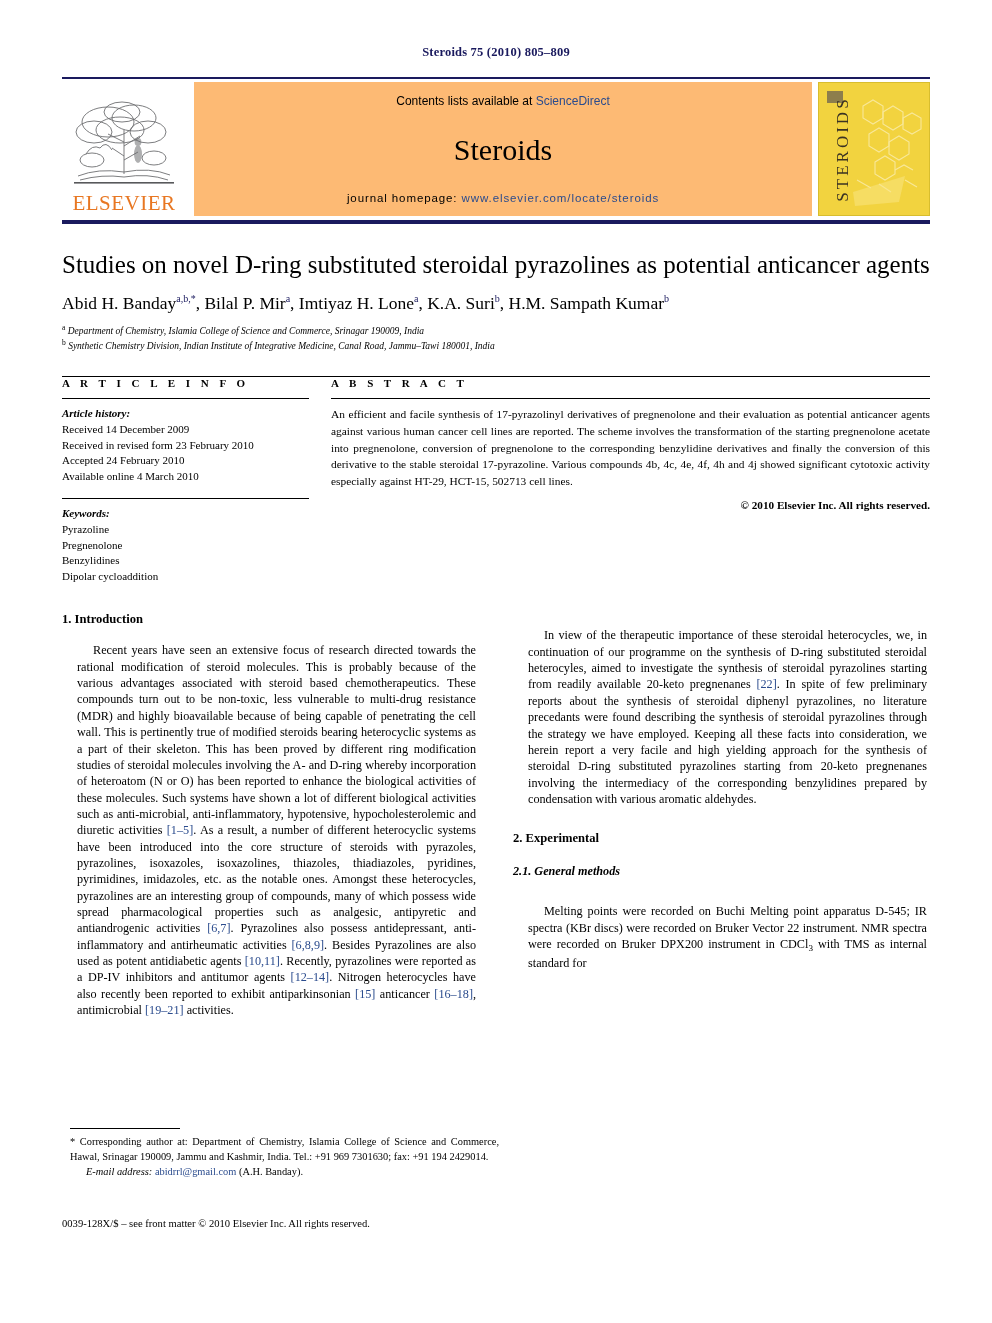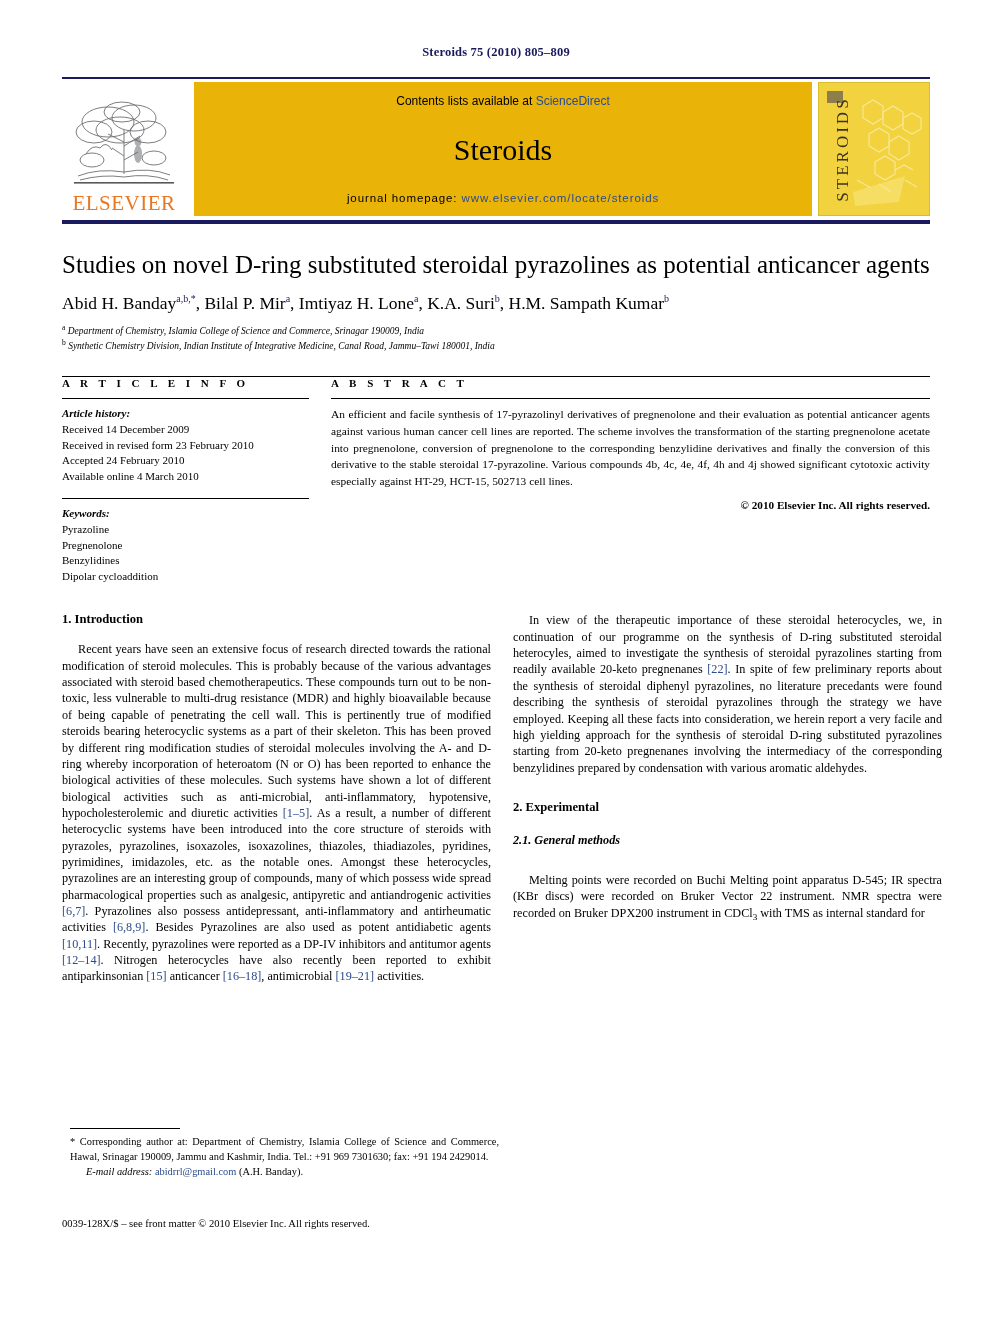--- a/index.html
+++ b/index.html
@@ -57,21 +57,21 @@
     font-family: "Liberation Serif", serif;
     font-size: 21px;
     letter-spacing: 0.5px;
     color: #E87722;
     line-height: 1;
     padding-top: 1px;
     white-space: nowrap;
   }
   .journal-band {
     flex: 1 1 auto;
-    background: #eab308;
+    background: #fdba74;
     margin: 0 6px 0 8px;
     display: flex;
     flex-direction: column;
     align-items: center;
     justify-content: space-between;
     padding: 12px 0 12px 0;
   }
   .contents-line {
     font-size: 12px;
     color: #000;
@@ -202,21 +202,21 @@
 
   
   .body-cols {
     margin: 28px 62px 0 62px;
     display: flex;
     gap: 22px;
     position: relative;
   }
   .bcol { width: 429px; flex: 0 0 429px; }
   .bcol p {
-    margin: 0;
+    margin: 15px;
     font-size: 12.2px;
     line-height: 1.34;
     text-align: justify;
     text-indent: 16px;
     font-family: "Liberation Serif", serif;
   }
   .bcol h2 {
     font-size: 12.6px;
     font-weight: bold;
     margin: 0 0 14px 0;

